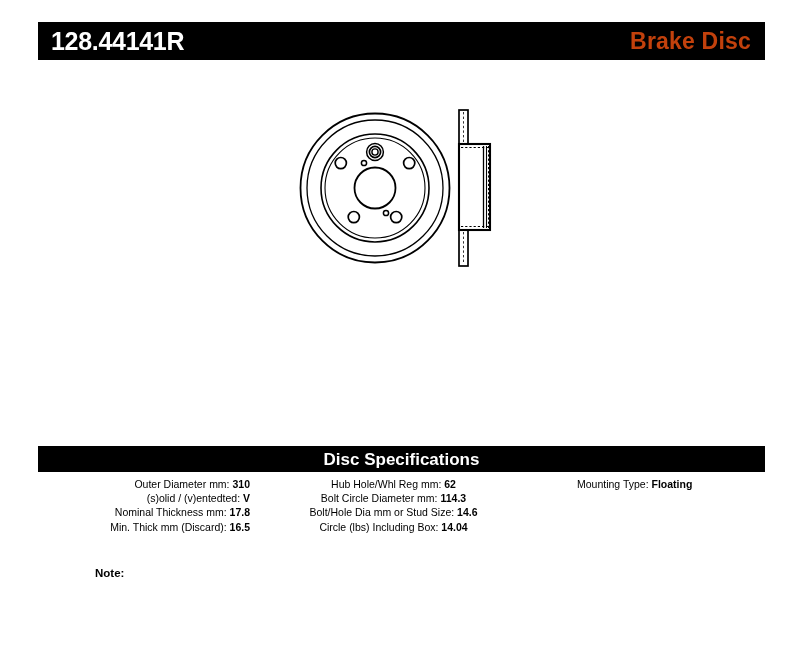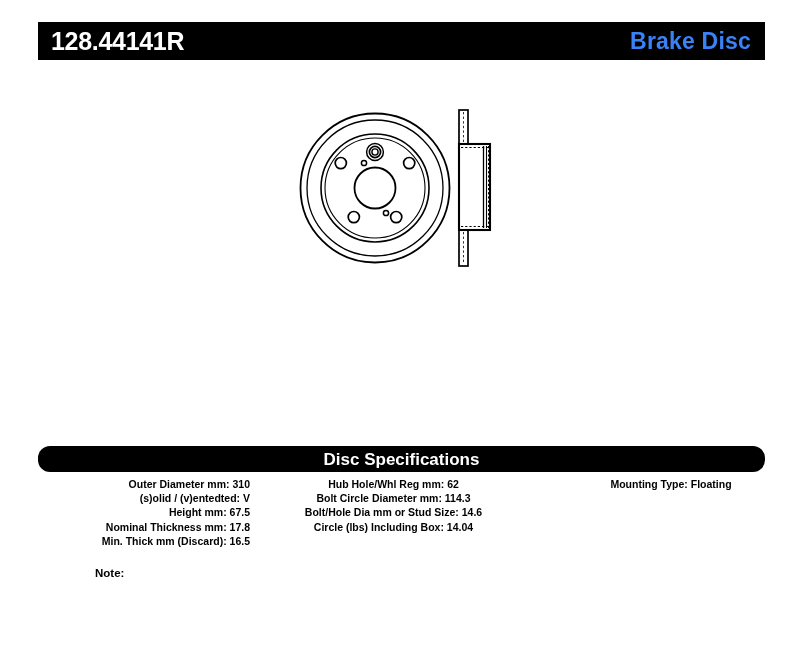--- a/index.html
+++ b/index.html
@@ -31,21 +31,21 @@
     padding: 0 14px 0 13px;
   }
   .header-bar .part-number {
     color: #ffffff;
     font-size: 25px;
     font-weight: bold;
     letter-spacing: -0.3px;
     line-height: 1;
   }
   .header-bar .product-type {
-    color: #3b82f6;
+    color: #c2410c;
     font-size: 23px;
     font-weight: bold;
     letter-spacing: 0.2px;
     line-height: 1;
   }
 
   
   .illustration {
     position: absolute;
     left: 0;
@@ -58,21 +58,20 @@
   .spec-title-bar {
     position: absolute;
     left: 38px;
     top: 446px;
     width: 727px;
     height: 26px;
     background: #000000;
     display: flex;
     align-items: center;
     justify-content: center;
-    border-radius: 12px;
   }
   .spec-title-bar .spec-title {
     color: #ffffff;
     font-size: 17px;
     font-weight: bold;
     line-height: 1;
   }
 
   
   .spec-columns {
@@ -82,26 +81,26 @@
     width: 727px;
     display: flex;
   }
   .spec-col {
     font-size: 10.5px;
     font-weight: bold;
     line-height: 14.2px;
   }
   .spec-col-left   { width: 212px; text-align: right; }
   .spec-col-center { width: 256px; text-align: center; padding-left: 8px; }
-  .spec-col-right  { flex: 1;     text-align: center;  padding-left: 48px; }
+  .spec-col-right  { flex: 1;     text-align: left;  padding-left: 48px; }
 
   .spec-row {
     white-space: nowrap;
   }
-  .spec-row .spec-label { font-weight: bold; margin-left: 15px; }
+  .spec-row .spec-label { font-weight: normal; margin-left: 15px; }
   .spec-row .spec-value { font-weight: bold; margin-top: 15px; }
 
   
   .note-line {
     position: absolute;
     left: 95px;
     top: 568px;
     font-size: 11.5px;
     font-weight: bold;
     line-height: 1;
@@ -172,24 +171,20 @@
   <div class="spec-col spec-col-left">
     <div class="spec-row">
       <span class="spec-label">Outer Diameter mm:</span>
       <span class="spec-value">310</span>
     </div>
     <div class="spec-row">
       <span class="spec-label">(s)olid / (v)entedted:</span>
       <span class="spec-value">V</span>
     </div>
     <div class="spec-row">
-      <span class="spec-label">Height mm:</span>
-      <span class="spec-value">67.5</span>
-    </div>
-    <div class="spec-row">
       <span class="spec-label">Nominal Thickness mm:</span>
       <span class="spec-value">17.8</span>
     </div>
     <div class="spec-row">
       <span class="spec-label">Min. Thick mm (Discard):</span>
       <span class="spec-value">16.5</span>
     </div>
   </div>
 
   <div class="spec-col spec-col-center">

